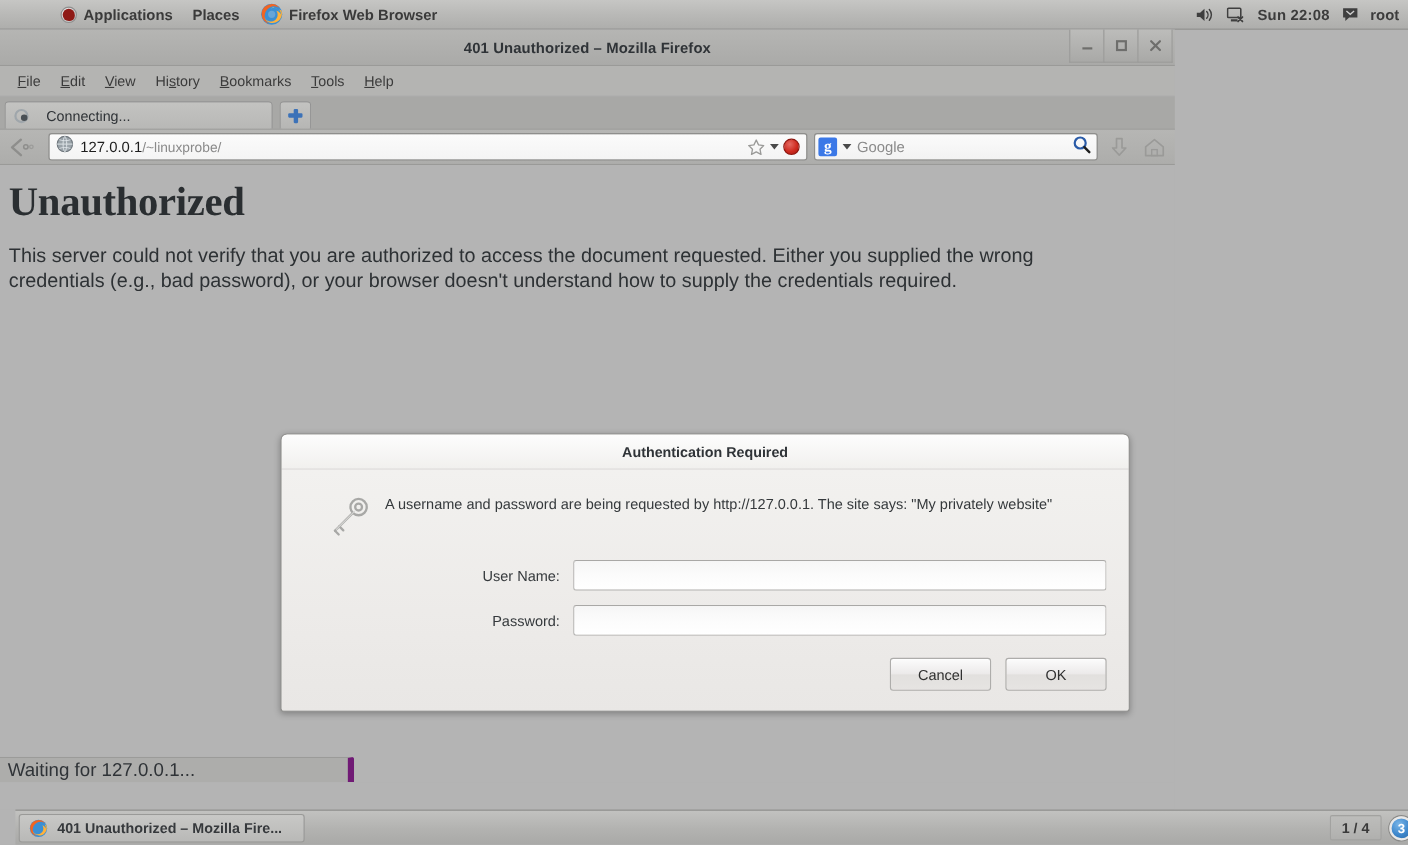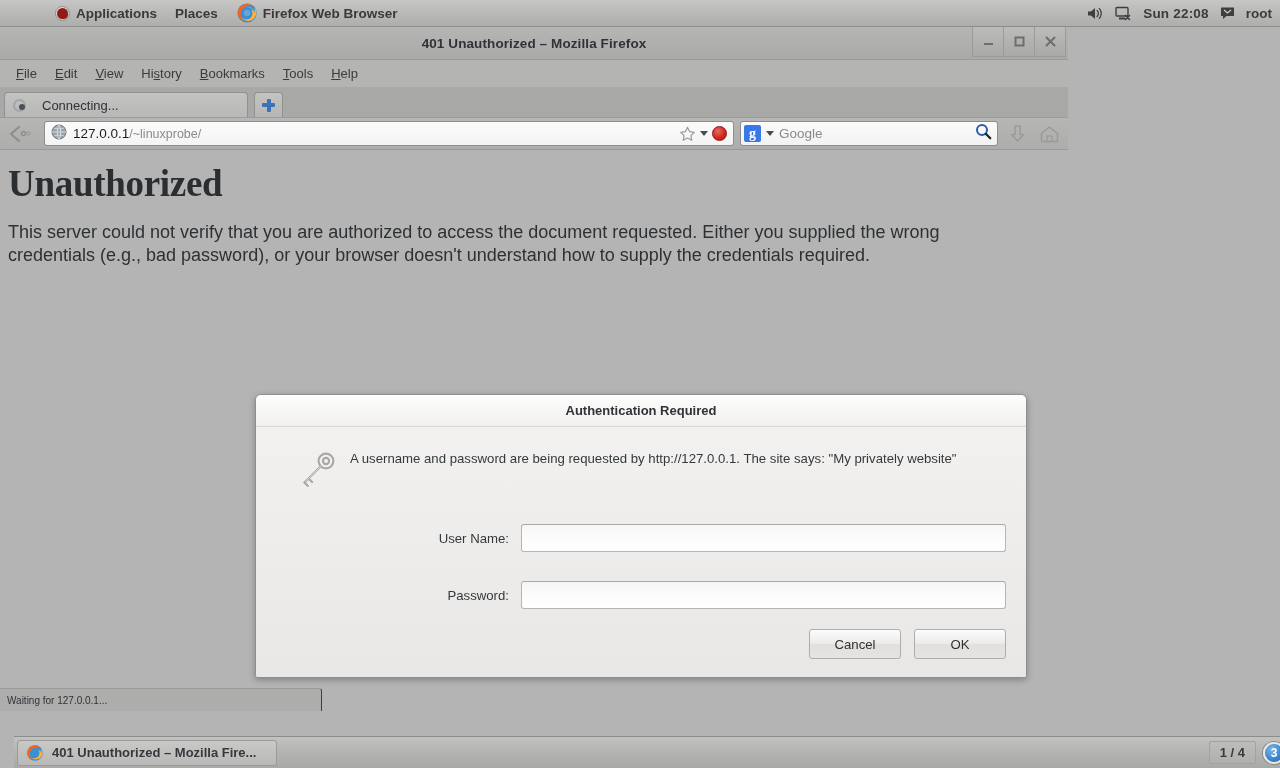--- a/index.html
+++ b/index.html
@@ -365,21 +365,21 @@
   #auth-message {
     font-size: 13.2px;
     color: #35393c;
     line-height: 1.55;
     max-width: 625px;
     padding-top: 2px;
   }
   .form-row {
     display: flex;
     align-items: center;
-    margin-top: 29px;
+    margin-top: 13px;
   }
   .form-label {
     width: 245px;
     text-align: right;
     padding-right: 12px;
     font-size: 13.2px;
     color: #35393c;
     box-sizing: border-box;
   }
   .form-input {
@@ -417,27 +417,27 @@
 
   
   #status-popup {
     position: absolute;
     left: 0;
     bottom: 0;
     height: 23px;
     width: 322px;
     background: #adadab;
     border-top: 1px solid #9b9b99;
-    border-right: 1px solid #701a75;
+    border-right: 6px solid #701a75;
     border-radius: 0 3px 0 0;
     display: flex;
     align-items: center;
     padding-left: 7px;
     box-sizing: border-box;
-    font-size: 10px;
+    font-size: 17px;
     color: #2f3337;
   }
 
   
   #taskbar {
     position: absolute;
     bottom: 0; left: 0;
     width: 1280px; height: 32px;
     background: linear-gradient(180deg, #c2c2c0 0%, #b2b2b0 55%, #a9a9a7 100%);
     border-top: 1px solid #8d8d8b;

